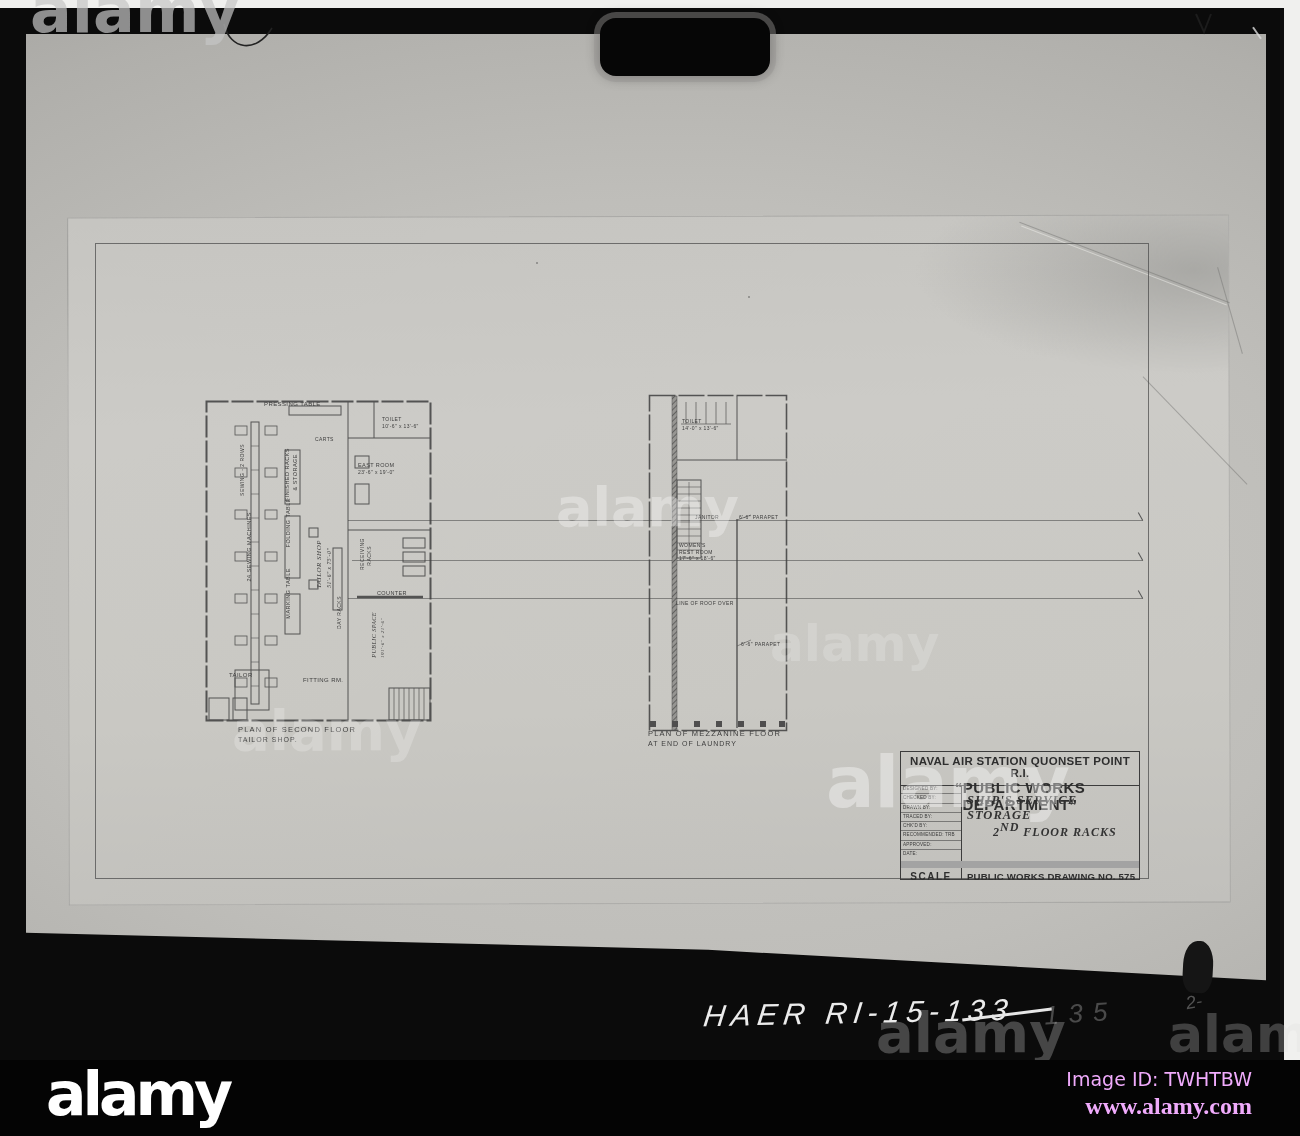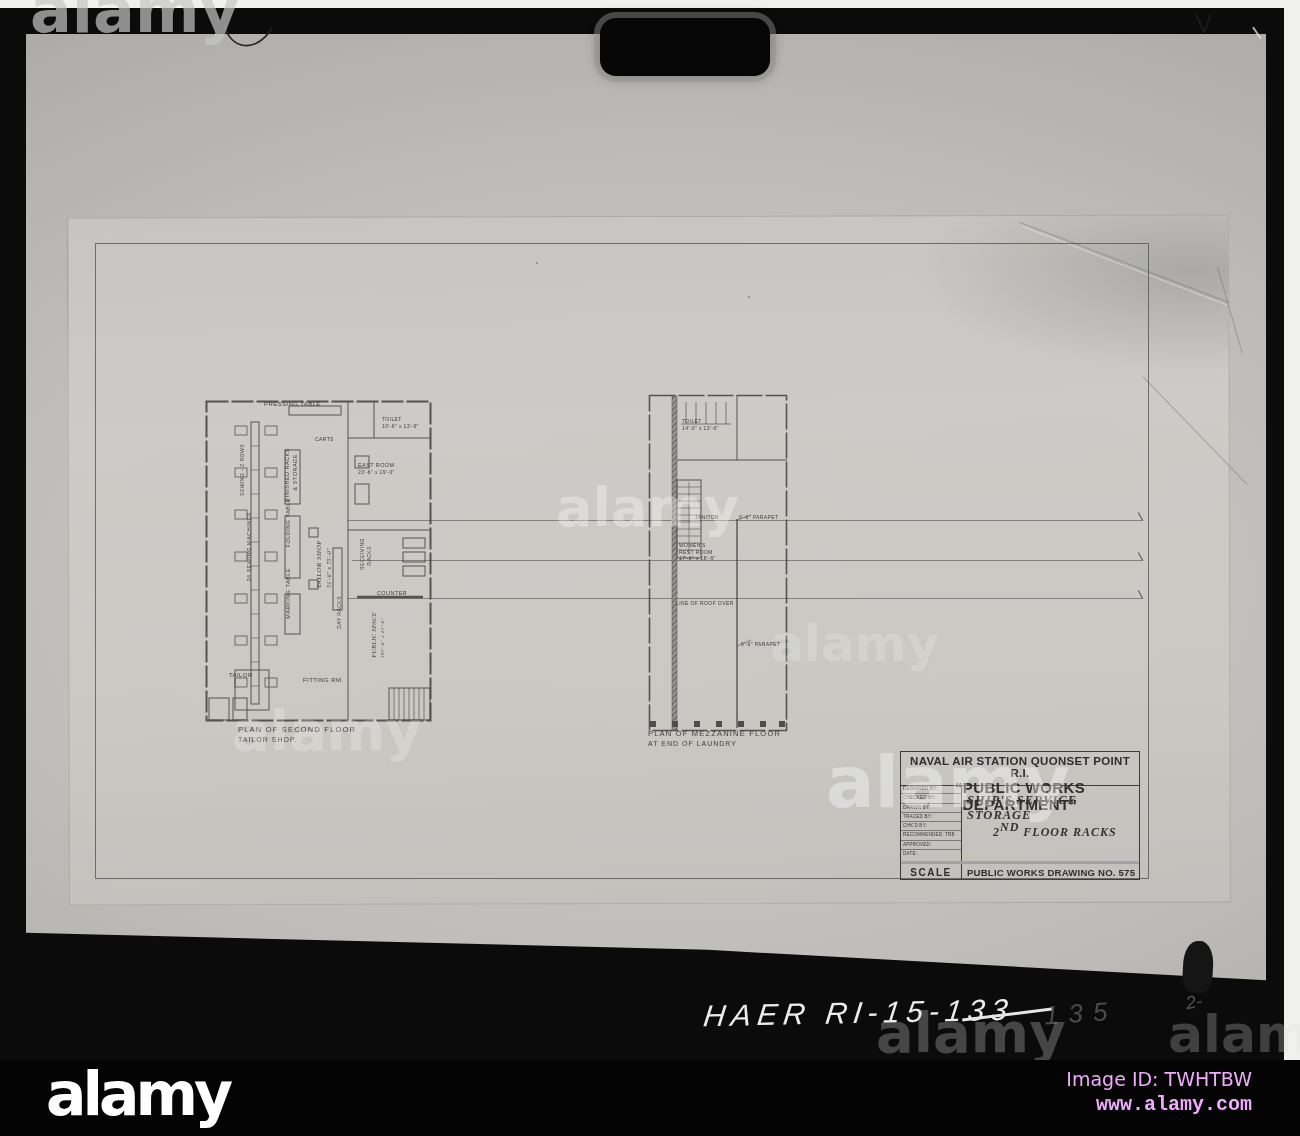--- a/index.html
+++ b/index.html
@@ -28,42 +28,42 @@
   .cap{text-align:left;}
   
   .tb{left:900px;top:751px;width:238px;height:127px;border:1.3px solid #3c3c3c;color:#2e2e2e;}
   .tb .hd{position:absolute;left:0;top:0;width:100%;height:33px;text-align:center;border-bottom:1px solid #3c3c3c;}
   .tb .h1{font-size:11.5px;font-weight:bold;letter-spacing:.3px;margin-top:3px;}
   .tb .h2{font-size:15px;font-weight:bold;letter-spacing:.4px;}
   .tb .rows{position:absolute;left:0;top:33px;width:60px;height:76px;display:flex;flex-direction:column;}
   .tb .rows div{flex:1;font-size:4.6px;color:#3a3a3a;padding:1px 0 0 2px;border-bottom:.5px solid rgba(60,60,60,.55);letter-spacing:.2px;}
   .tb .rows div:last-child{border-bottom:none;flex:1.4;}
   .tb .vline{position:absolute;left:60px;top:33px;width:1px;height:94px;background:#3c3c3c;}
-  .tb .band{position:absolute;left:0;top:109px;width:100%;height:18px;border-top:3px solid #a3a3a3;}
+  .tb .band{position:absolute;left:0;top:109px;width:100%;height:18px;border-top:7px solid #a3a3a3;}
   .tb .scale{position:absolute;left:0;top:0;width:60px;height:100%;font-size:10px;font-weight:bold;
     letter-spacing:1.5px;text-align:center;line-height:18px;}
   .tb .dno{position:absolute;left:66px;top:0;font-size:9.6px;font-weight:bold;letter-spacing:.2px;line-height:18px;}
   .tb .bld{position:absolute;left:66px;top:41px;font-size:12.5px;}
   .tb .pln{position:absolute;left:92px;top:68px;font-size:12px;}
   .tb .bld,.tb .pln{font-family:"Liberation Serif",serif;font-style:italic;font-weight:600;letter-spacing:1px;color:#333;}
   sup{font-size:12px;}
   
   .haer{left:704px;top:996px;color:#ececec;font-size:30px;font-style:italic;letter-spacing:6px;
     transform:skewX(-8deg) rotate(-1.2deg);white-space:nowrap;}
   .strike{left:962px;top:1013px;width:90px;height:3px;background:#e6e6e6;transform:rotate(-7deg);}
   .faint{left:1044px;top:998px;color:#cfcfcf;opacity:.32;font-size:26px;font-style:italic;letter-spacing:10px;transform:rotate(-4deg);}
   .scrib{left:1186px;top:992px;color:#d8d8d8;opacity:.35;font-size:18px;font-style:italic;transform:rotate(-10deg);}
   .wm{position:absolute;font-family:"DejaVu Sans",sans-serif;font-weight:700;color:#fff;pointer-events:none;}
   
   .bar{left:0;top:1060px;width:1300px;height:76px;background:#040404;}
   .bar .logo{position:absolute;left:46px;top:-1px;color:#fff;font-family:"DejaVu Sans",sans-serif;
     font-weight:800;font-size:60px;letter-spacing:-4px;}
   .bar .rt{position:absolute;right:48px;top:8px;text-align:right;color:#f0abfc;}
   .bar .id{font-size:19px;font-weight:400;font-family:"DejaVu Sans",sans-serif;}
-  .bar .site{font-size:20px;font-weight:700;font-family:Liberation Mono, monospace;margin-top:3px;}
+  .bar .site{font-size:24px;font-weight:700;font-family:Liberation Serif, serif;margin-top:3px;}
   .blob{left:1183px;top:941px;width:30px;height:52px;background:#151515;border-radius:45% 45% 35% 35%;transform:rotate(3deg);}
   .speck{width:2px;height:2px;border-radius:50%;background:#444;opacity:.5;}
 </style>
 </head>
 <body>
 
 <div class="abs frame"></div>
 <div class="abs backdrop"></div>
 <div class="abs tab"></div>
 <div class="abs sheet"></div>

